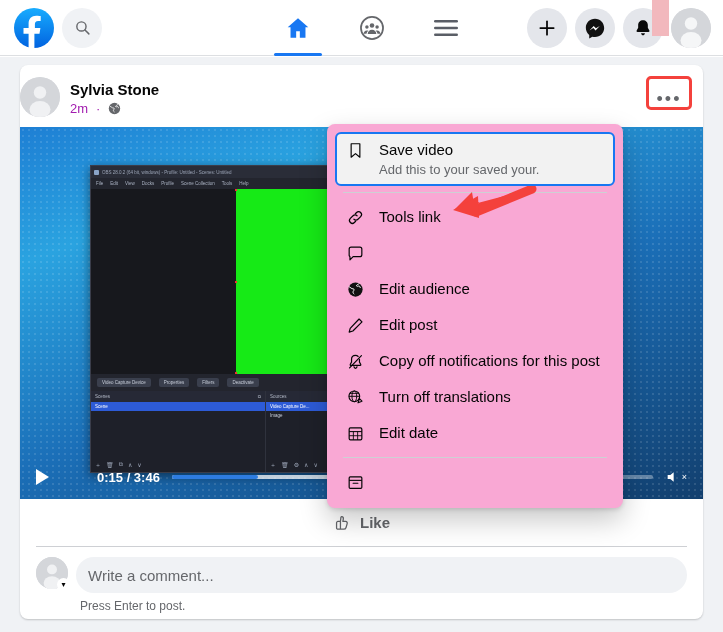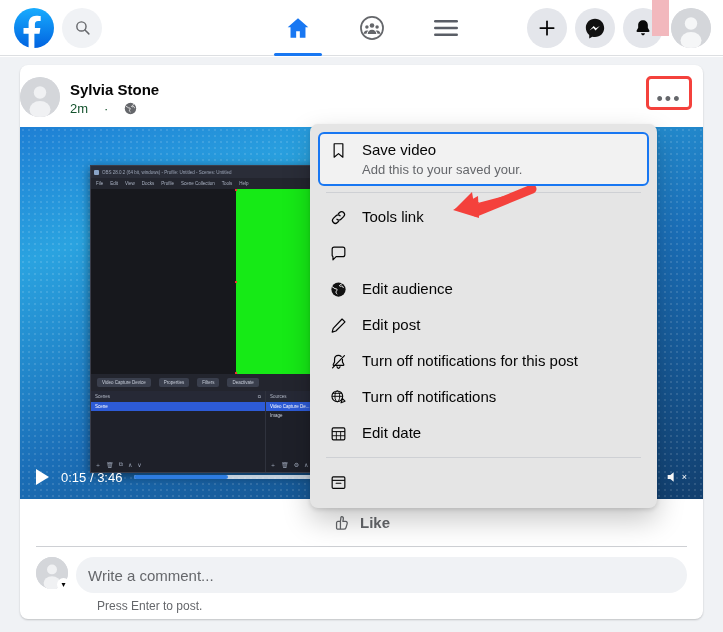--- a/index.html
+++ b/index.html
@@ -67,21 +67,21 @@
     border-radius: 8px; position: relative;
     box-shadow: 0 1px 2px rgba(0,0,0,.2);
     overflow: hidden;
   }
   .post-head { display: flex; align-items: flex-end; padding: 12px 12px 10px 0; position: relative; }
   .post-avatar {
     width: 40px; height: 40px; border-radius: 50%;
     background: #d8dade; overflow: hidden; margin-right: 10px; flex: none;
   }
   .post-author { font-size: 15px; font-weight: 600; color: #050505; line-height: 18px; }
-  .post-meta { font-size: 13px; color: #14532d; line-height: 17px; display: flex; align-items: center; gap: 16px; margin-top: 1px; }
+  .post-meta { font-size: 13px; color: #a21caf; line-height: 17px; display: flex; align-items: center; gap: 8px; margin-top: 1px; }
   .more-btn {
     position: absolute; right: 16px; top: 16px;
     width: 36px; height: 36px; border-radius: 50%;
     background: #ffffff; display: flex; align-items: center; justify-content: center;
     color: #65676b; font-size: 18px; letter-spacing: 2px;
   }
   .more-ring {
     position: absolute; right: 11px; top: 11px;
     width: 46px; height: 34px; border: 3px solid #f4413c; border-radius: 5px;
     z-index: 5; pointer-events: none;
@@ -168,21 +168,21 @@
 
   
   .vcontrols {
     position: absolute; left: 0; right: 0; bottom: 0; height: 44px;
     display: flex; align-items: center; padding: 0 16px; gap: 12px;
   }
   .play-tri {
     width: 0; height: 0; border-left: 13px solid #fff;
     border-top: 8px solid transparent; border-bottom: 8px solid transparent;
   }
-  .vtime { color: #fff; font-size: 13px; font-weight: 400; }
+  .vtime { color: #fff; font-size: 13px; font-weight: 700; margin-left: 36px; }
   .vbar { flex: 1; height: 4px; background: rgba(255,255,255,.35); border-radius: 2px; position: relative; }
   .vbar .loaded { position: absolute; left: 0; top: 0; height: 4px; width: 48%; background: rgba(255,255,255,.6); border-radius: 2px; }
   .vbar .played { position: absolute; left: 0; top: 0; height: 4px; width: 18%; background: #2e7ce0; border-radius: 2px; }
   .vmute { color: #fff; display: flex; align-items: center; gap: 1px; }
 
   
   .actions { height: 47px; display: flex; align-items: center; padding: 0 12px; }
   .like-btn {
     flex: 1; display: flex; align-items: center; justify-content: center; gap: 8px;
     height: 36px; border-radius: 6px; color: #65676b; font-size: 15px; font-weight: 600;
@@ -197,26 +197,26 @@
     position: absolute; right: -2px; bottom: -2px; width: 13px; height: 13px;
     background: #fff; border-radius: 50%; display: flex; align-items: center; justify-content: center;
     font-size: 8px; color: #050505;
   }
   .c-field-wrap { flex: 1; }
   .c-field {
     height: 36px; background: #f0f2f5; border-radius: 18px;
     display: flex; align-items: center; padding: 0 12px;
     font-size: 15px; color: #65676b;
   }
-  .c-hint { font-size: 12px; color: #65676b; padding: 6px 0 0 4px; margin-left: 17px; }
+  .c-hint { font-size: 12px; color: #65676b; padding: 6px 0 0 4px; }
 
   
   .menu {
-    position: absolute; left: 310px; top: 124px;
-    width: 347px; background: #e5e5e5;
+    position: absolute; left: 327px; top: 124px;
+    width: 296px; background: #f9a8d4;
     border-radius: 8px;
     box-shadow: 0 12px 28px rgba(0,0,0,.22), 0 2px 4px rgba(0,0,0,.12);
     padding: 8px;
     z-index: 50;
   }
   .mi {
     display: flex; align-items: flex-start; gap: 12px;
     padding: 8px 8px; border-radius: 6px; cursor: pointer;
   }
   .mi .ic { width: 24px; flex: none; display: flex; align-items: center; justify-content: center; padding-top: 1px; }
@@ -523,34 +523,34 @@
 
   <div class="mi">
     <div class="ic">
       <svg width="19" height="19" viewBox="0 0 24 24">
         <path d="M7 9.3c0-2.8 2.1-5 5-5 1.3 0 2.5.5 3.4 1.3M17 9.3v3.5l1.7 3c.3.5 0 1.1-.6 1.1H6.2" fill="none" stroke="#050505" stroke-width="1.5" stroke-linecap="round"></path>
         <path d="M7 9.3v3.5l-1.7 3c-.3.5 0 1.1.6 1.1" fill="none" stroke="#050505" stroke-width="1.5" stroke-linecap="round"></path>
         <path d="M10 18.6c.25 1.2 1.05 2 2 2s1.75-.8 2-2" fill="none" stroke="#050505" stroke-width="1.5" stroke-linecap="round"></path>
         <line x1="4.5" y1="20" x2="19.5" y2="4.5" stroke="#050505" stroke-width="1.5" stroke-linecap="round"></line>
       </svg>
     </div>
-    <div class="lbl">Turn off notifications for this post</div>
+    <div class="lbl">Copy off notifications for this post</div>
   </div>
 
   <div class="mi">
     <div class="ic">
       <svg width="19" height="19" viewBox="0 0 24 24">
         <circle cx="10.5" cy="10.5" r="6.8" fill="none" stroke="#050505" stroke-width="1.4"></circle>
         <ellipse cx="10.5" cy="10.5" rx="3" ry="6.8" fill="none" stroke="#050505" stroke-width="1.2"></ellipse>
         <line x1="3.7" y1="10.5" x2="17.3" y2="10.5" stroke="#050505" stroke-width="1.2"></line>
         <line x1="4.7" y1="6.8" x2="16.3" y2="6.8" stroke="#050505" stroke-width="1.1"></line>
         <path d="M17 13.5l3.2 3.2-5 2 1.8-5.2z" fill="none" stroke="#050505" stroke-width="1.4" stroke-linejoin="round"></path>
       </svg>
     </div>
-    <div class="lbl">Turn off notifications</div>
+    <div class="lbl">Turn off translations</div>
   </div>
 
   <div class="mi">
     <div class="ic">
       <svg width="19" height="19" viewBox="0 0 24 24">
         <rect x="4" y="5" width="16" height="15" rx="1.6" fill="none" stroke="#050505" stroke-width="1.5"></rect>
         <line x1="4" y1="9.6" x2="20" y2="9.6" stroke="#050505" stroke-width="1.3"></line>
         <line x1="4" y1="14.8" x2="20" y2="14.8" stroke="#050505" stroke-width="1.1"></line>
         <line x1="9.3" y1="9.6" x2="9.3" y2="20" stroke="#050505" stroke-width="1.1"></line>
         <line x1="14.7" y1="9.6" x2="14.7" y2="20" stroke="#050505" stroke-width="1.1"></line>

